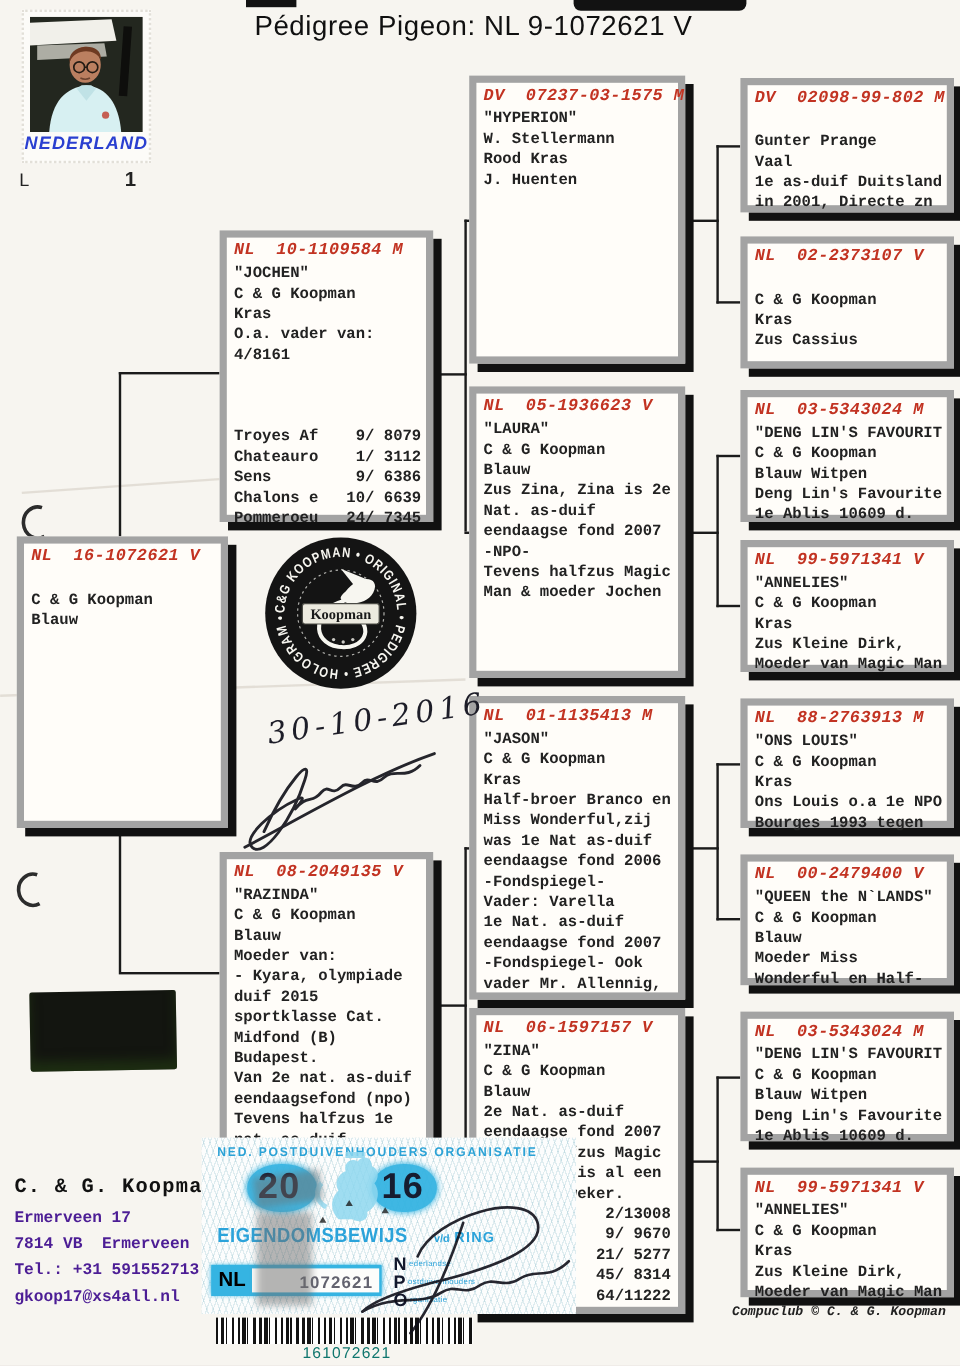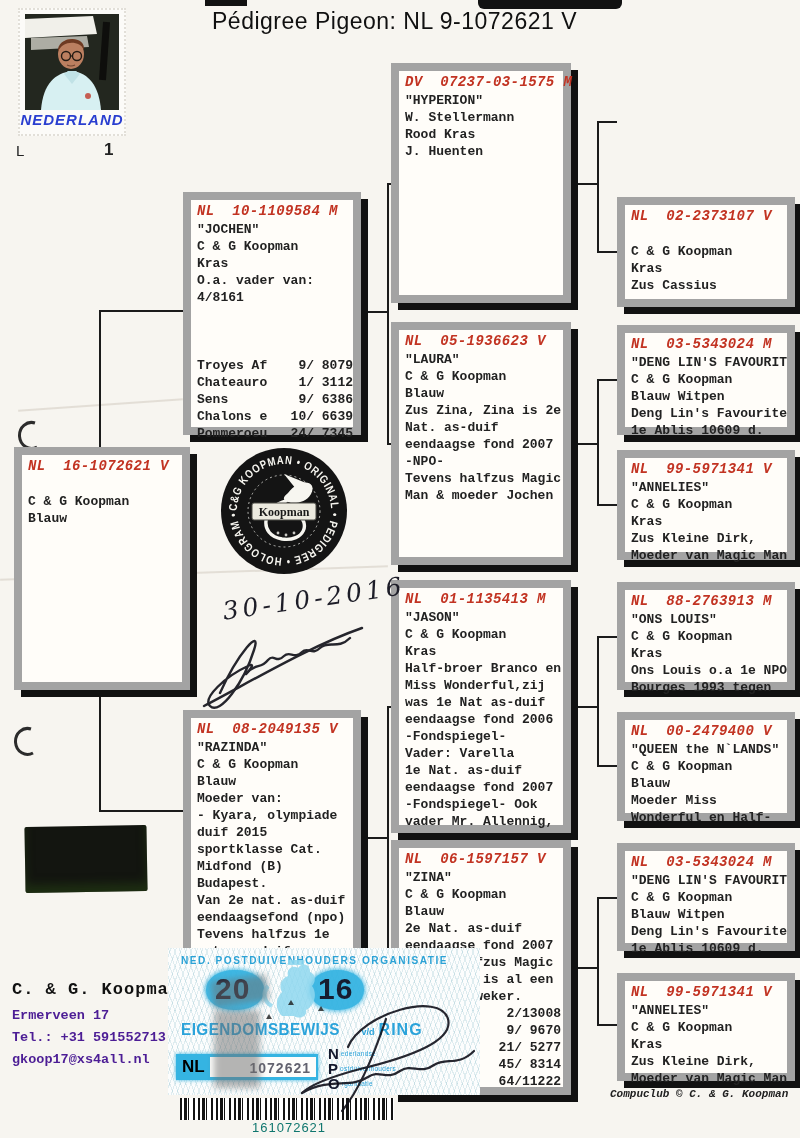--- a/index.html
+++ b/index.html
@@ -1,19 +1,19 @@
 <!DOCTYPE html>
 <html><head>
 <meta charset="utf-8">
 <style>
   html,body{margin:0;padding:0;background:#e9e7e2;}
   #page{position:relative;width:800px;height:1138px;background:#f7f5f0;overflow:hidden;
         font-family:"Liberation Sans",sans-serif;}
   
-  .pbox{position:absolute;background:#fffdf9;border:8px solid #a3a3a3;
+  .pbox{position:absolute;background:#fffdf9;border:6px solid #a3a3a3;
         box-shadow:7px 7px 0 0 #111;box-sizing:border-box;padding:3px 0 0 6px;}
   .ring{font-family:"Liberation Mono","DejaVu Sans Mono",monospace;
         font-style:italic;font-weight:700;font-size:14px;color:#c23322;
         letter-spacing:.4px;white-space:pre;margin-bottom:2px;}
   .blines{}
   .bl{font-family:"Liberation Mono","DejaVu Sans Mono",monospace;
       font-weight:700;font-size:13px;line-height:17px;color:#222;white-space:pre;}
   
   .cl{position:absolute;background:#1b1b1b;}
   .h{height:2px}.v{width:2px}
@@ -53,21 +53,21 @@
   #blob-l{left:38px;top:22px;width:58px;}
   #blob-r{left:142px;top:22px;width:54px;}
   .year{position:absolute;font-weight:700;font-size:30px;color:#161c30;letter-spacing:1px;}
   #year-l{left:47px;top:24px;}
   #year-r{left:150px;top:24px;}
   #lion{position:absolute;left:84px;top:10px;}
   #card-title{position:absolute;left:13px;top:72px;display:flex;align-items:baseline;gap:4px;
               color:#2ba3da;font-weight:700;}
   #card-title .big{font-size:17px;transform:scaleX(.9);transform-origin:left;letter-spacing:.5px;}
   #card-title .small{font-size:9px;}
-  #card-title .end{font-size:16px;letter-spacing:1px;}
+  #card-title .end{font-size:12px;letter-spacing:1px;}
   #nl-strip{position:absolute;left:8px;top:106px;width:142px;height:26px;background:#35b4e2;
             box-shadow:0 0 4px #35b4e2;}
   #nl-code{position:absolute;left:6px;top:3px;font-weight:700;font-size:17px;color:#000000;}
   #ringbox{position:absolute;left:34px;top:3px;width:106px;height:20px;background:#fdfdfb;}
   #ringnum{position:absolute;right:5px;top:3px;font-weight:700;font-size:14px;color:#3c3c4c;
            opacity:.8;letter-spacing:1px;}
   .npo-row{position:absolute;left:160px;display:flex;align-items:center;}
   .npo-letter{font-weight:700;font-size:15px;color:#13182c;}
   .npo-word{font-size:6.5px;color:#2ba3da;margin-left:2px;letter-spacing:.3px;}
   .smudge{position:absolute;background:#6e6e6e;filter:blur(3px);opacity:.5;}
@@ -262,20 +262,30 @@
         <div class="bl">2e Nat. as-duif</div>
         <div class="bl">eendaagse fond 2007</div>
         <div class="bl">-NPO- Halfzus Magic</div>
         <div class="bl">Man. Zina is al een</div>
         <div class="bl">bewezen kweker.</div>
         <div class="bl">Chantilly    2/13008</div>
         <div class="bl">Orleans S    9/ 9670</div>
         <div class="bl">Blois       21/ 5277</div>
         <div class="bl">Arras       45/ 8314</div>
         <div class="bl">Boxtel      64/11222</div>
+      </div>
+  </div>
+  <div class="pbox" style="left:617px;top:65px;width:178px;height:112px;">
+    <div class="ring">DV  02098-99-802 M</div>
+    <div class="blines">
+        <div class="bl">&nbsp;</div>
+        <div class="bl">Gunter Prange</div>
+        <div class="bl">Vaal</div>
+        <div class="bl">1e as-duif Duitsland</div>
+        <div class="bl">in 2001, Directe zn</div>
       </div>
   </div>
   <div class="pbox" style="left:617px;top:197px;width:178px;height:110px;">
     <div class="ring">NL  02-2373107 V</div>
     <div class="blines">
         <div class="bl">&nbsp;</div>
         <div class="bl">C &amp; G Koopman</div>
         <div class="bl">Kras</div>
         <div class="bl">Zus Cassius</div>
       </div>
@@ -367,20 +377,21 @@
     <g fill="none" stroke="#14141c" stroke-width="2.4" stroke-linecap="round" opacity="0.92">
       <path d="M 30 95 C 48 55 72 28 64 52 C 54 84 30 118 20 108 C 12 100 36 78 58 68 C 66 64 60 72 56 76"></path>
       <path d="M 56 76 C 66 64 70 72 78 62 C 84 55 86 66 94 58 C 100 52 104 62 112 54 C 118 48 122 58 130 50 C 138 42 148 52 160 40"></path>
       <path d="M 14 108 C 60 84 120 48 172 30"></path>
     </g>
   </svg>
 
   <div id="owner">
     <div id="owner-name">C. &amp; G. Koopman</div>
     <div class="owner-line">Ermerveen 17</div>
+    <div class="owner-line">7814 VB  Ermerveen</div>
     <div class="owner-line">Tel.: +31 591552713 /</div>
     <div class="owner-line">gkoop17@xs4all.nl</div>
   </div>
 
   <div id="card">
     <div id="card-org">NED. POSTDUIVENHOUDERS ORGANISATIE</div>
     <div class="yearblob" id="blob-l"></div>
     <div class="yearblob" id="blob-r"></div>
     <svg id="lion" width="66" height="62" viewBox="0 0 66 62">
       <path d="M30 58 C 22 50 24 40 30 34 C 26 28 30 20 36 18 C 34 12 40 6 46 10 C 50 4 58 6 58 14 C 64 16 64 24 60 28 C 66 36 62 48 54 52 C 56 58 48 62 42 58 Z" fill="#8ed7ef" opacity="0.85"></path>

